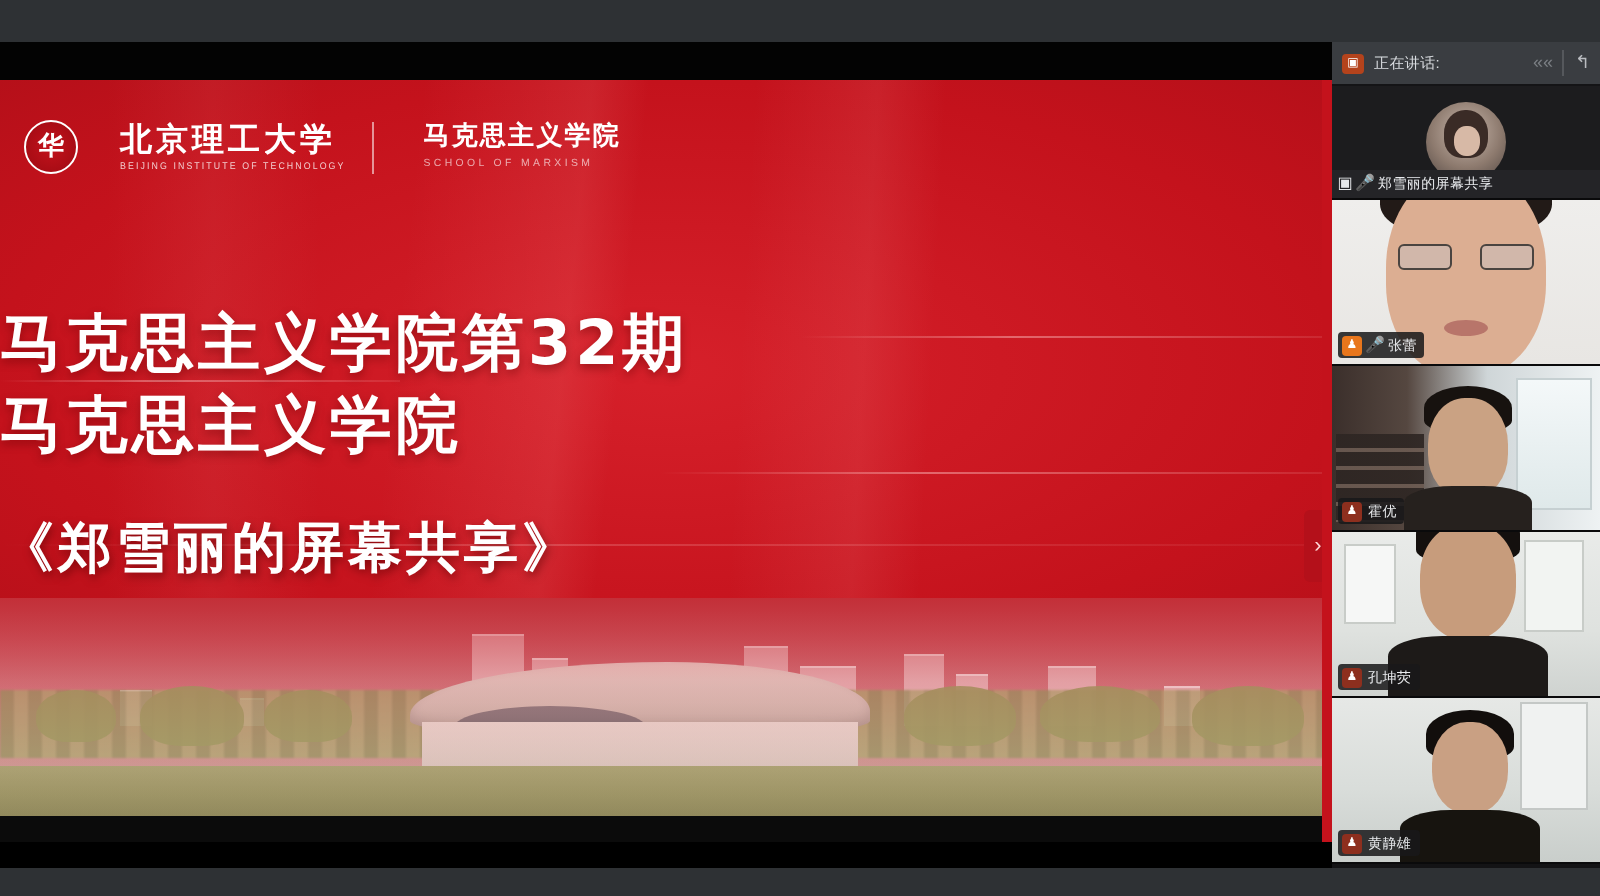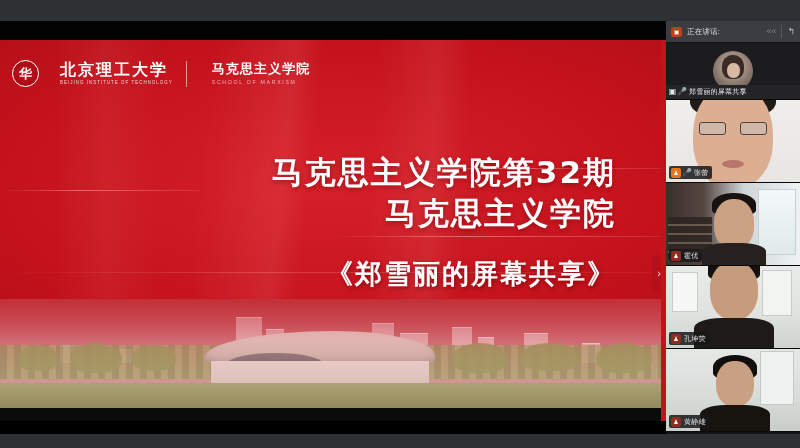--- a/index.html
+++ b/index.html
@@ -82,21 +82,21 @@
     white-space: nowrap; line-height: 1.15;
     font-family: "DejaVu Sans", sans-serif;
   }
   .school-en {
     color: rgba(255,255,255,0.62); font-size: 5.2px; letter-spacing: 1.7px;
     white-space: nowrap; margin-top: 2px;
   }
 
   
   .title-wrap {
-    position: absolute; left: 0; top: 112px; width: 616px; text-align: right;
+    position: absolute; left: 0; top: 112px; width: 616px; text-align: left;
   }
   .title-line {
     color: #ffffff; font-size: 31px; font-weight: bold; letter-spacing: 2px;
     line-height: 1.33; white-space: nowrap;
     font-family: "DejaVu Sans", sans-serif;
     text-shadow: 0 2px 5px rgba(90,0,0,0.45);
   }
   .subtitle {
     margin-top: 22px;
     color: #ffffff; font-size: 27px; font-weight: bold; letter-spacing: 2px;

